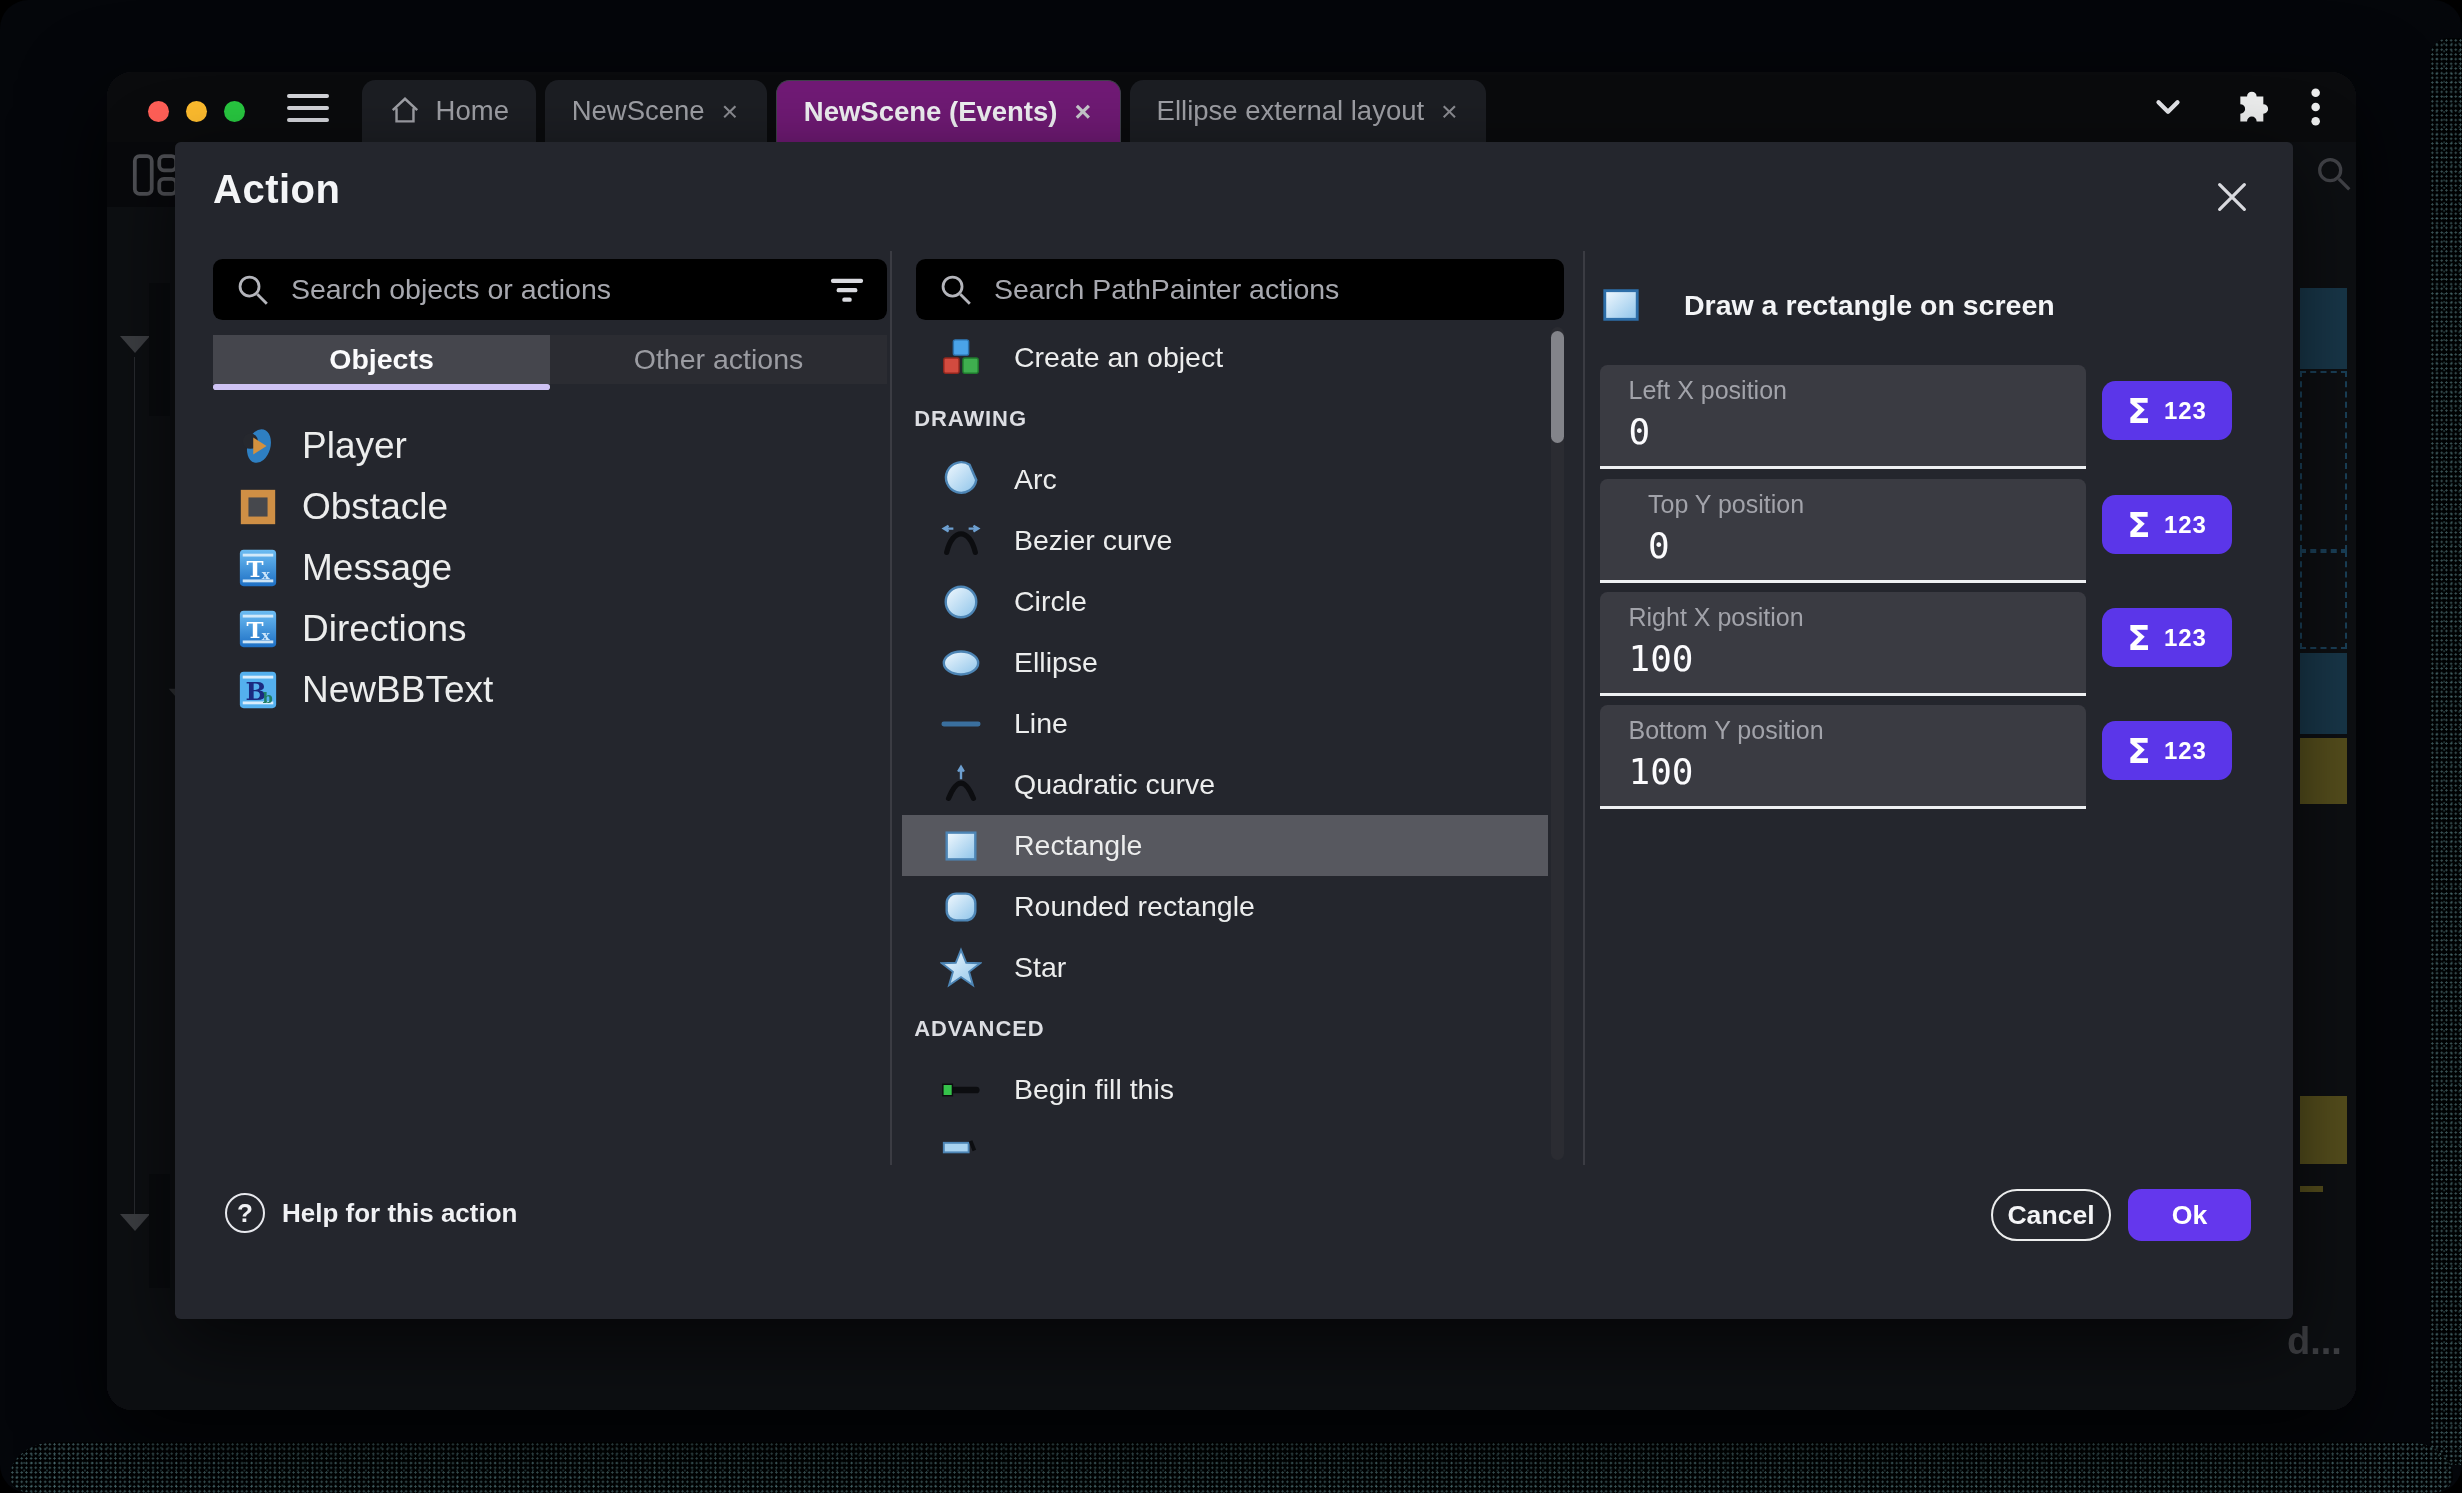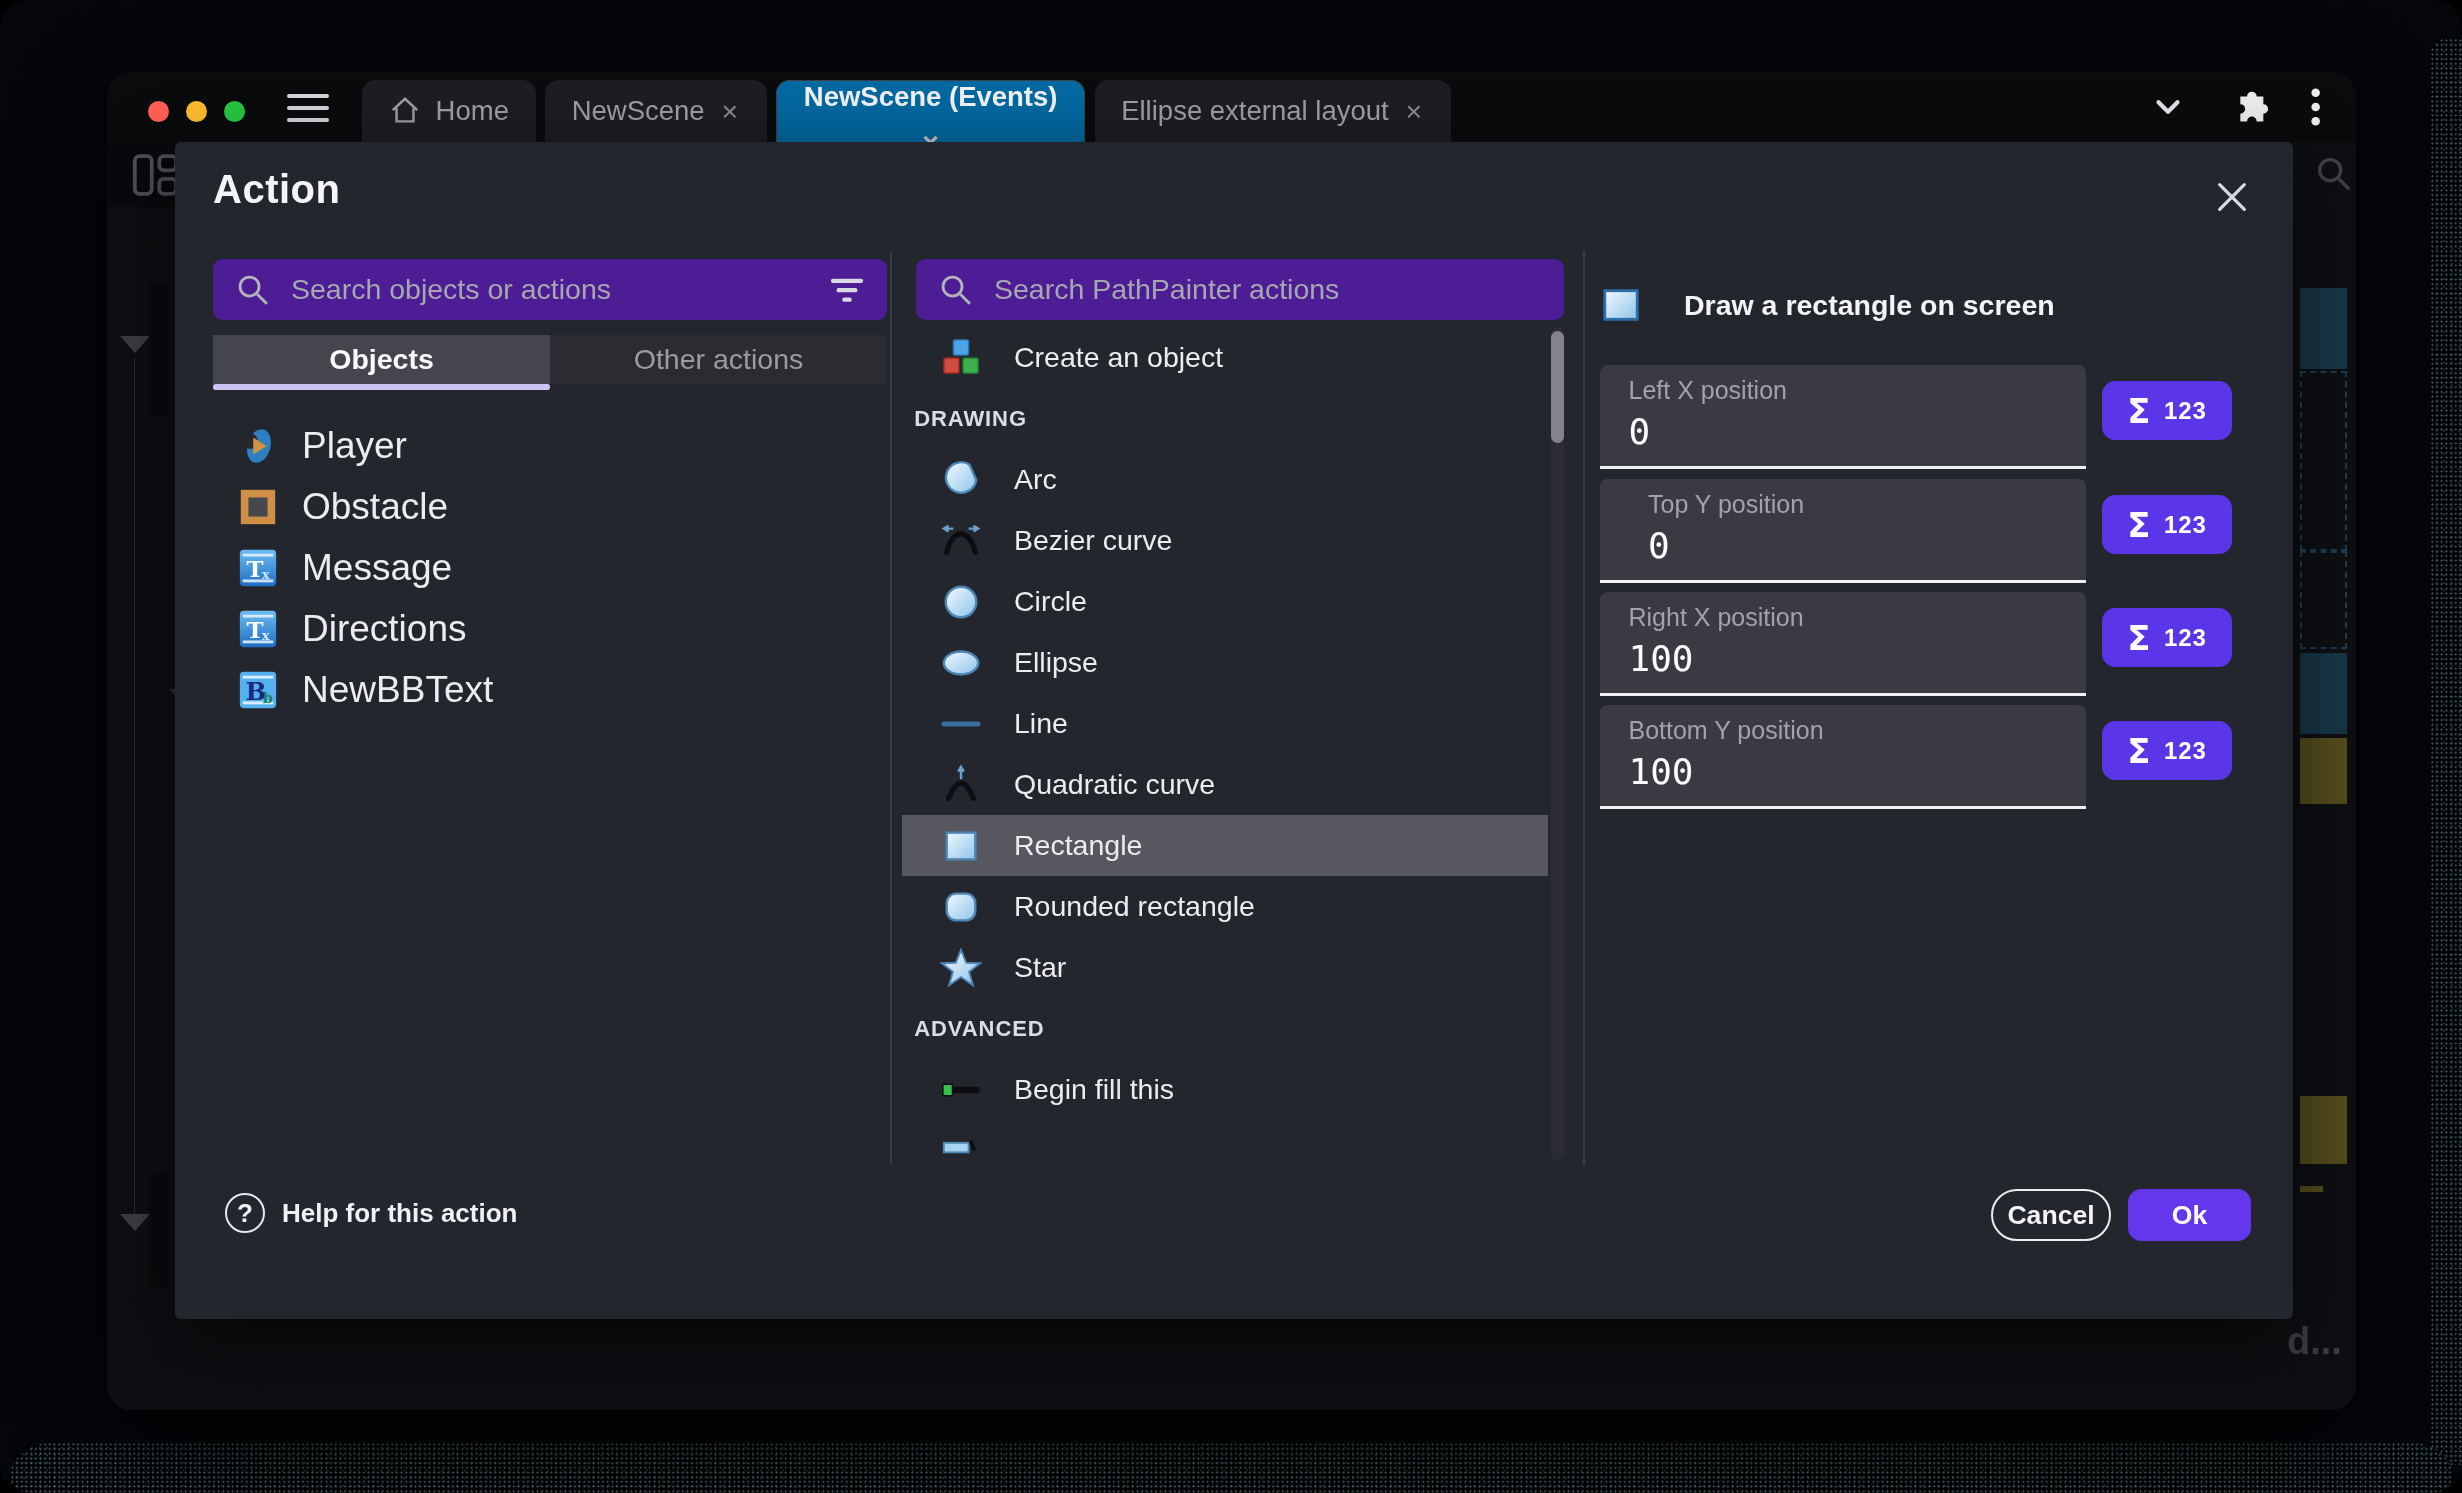--- a/index.html
+++ b/index.html
@@ -22,21 +22,21 @@
   .titlebar { position:absolute; left:0; top:0; right:0; height:70px; background:#0a0b0d; }
   .traffic { position:absolute; top:29.4px; width:21px; height:21px; border-radius:50%; }
   .t-red { left:41px; background:#ff5f57; }
   .t-yellow { left:79px; background:#febc2e; }
   .t-green { left:117px; background:#28c840; }
   .hamburger { position:absolute; left:180px; top:22px; width:42px; height:28.5px; display:flex; flex-direction:column; justify-content:space-between; cursor:pointer; }
   .hamburger i { display:block; height:4.3px; background:#d4d5da; border-radius:1.9px; }
 
   .tabs { position:absolute; left:255px; top:7.6px; height:63px; display:flex; }
   .tab { height:63px; display:flex; align-items:center; gap:15px; padding:0 26.6px; background:#1c1e23; border-radius:13.3px 13.3px 0 0; margin-right:9.5px; color:#9fa0a6; font-size:27.5px; }
-  .tab.active { background:#0369a1; border:1.4px solid #3f414a; border-bottom:none; color:#f1f2f4; font-weight:bold;flex-direction:column; }
+  .tab.active { background:#701a75; border:1.4px solid #3f414a; border-bottom:none; color:#f1f2f4; font-weight:bold; }
   .tab .x { font-size:28.5px; color:#8b8c92; padding:0 1.9px; cursor:pointer; line-height:1; }
   .tab.active .x { color:#c9cace; }
 
   .tb-right { position:absolute; top:0; height:70px; display:flex; align-items:center; gap:38px; left:2042px; }
 
   
   .content { position:absolute; left:0; top:70px; right:0; bottom:0; background:#17181d; }
   .tool-block { position:absolute; left:0; top:0; width:76px; height:65px; background:#0d0e11; }
   .grid-ico { position:absolute; left:25px; top:11.4px; }
   .tree-tri { width:0; height:0; border-left:15px solid transparent; border-right:15px solid transparent; border-top:17px solid #6c6d73; position:absolute; }
@@ -48,21 +48,21 @@
 
   .overlay { position:absolute; left:0; top:70px; right:0; bottom:0; background:rgba(3,4,6,.45); }
 
   
   .dialog { position:absolute; left:68px; top:70px; width:2118px; height:1177px; background:#24262d; border-radius:5.7px; box-shadow:0 23px 76px rgba(0,0,0,.6); overflow:hidden; }
   .dlg-title { position:absolute; left:38px; top:25px; font-size:40px; font-weight:bold; color:#f4f5f7; letter-spacing:0.5px; }
   .dlg-close { position:absolute; right:42px; top:36px; width:38px; height:38px; cursor:pointer; }
 
   .divider { position:absolute; top:109px; height:914px; width:1.9px; background:#3b3c43; }
 
-  .searchbox { position:absolute; height:61px; background:#4c1d95; border-radius:9.5px; display:flex; align-items:center; padding:0 21px; gap:19px; }
+  .searchbox { position:absolute; height:61px; background:#000000; border-radius:9.5px; display:flex; align-items:center; padding:0 21px; gap:19px; }
   .searchbox input { flex:1; background:transparent; border:none; outline:none; color:#e8e9ec; font-size:28.5px; font-family:"Liberation Sans",sans-serif; }
   .searchbox input::placeholder { color:#a7a8af; opacity:1; }
 
   .seg-tabs { position:absolute; left:38px; top:193px; width:674px; height:49px; display:flex; }
   .seg { flex:1; display:flex; align-items:center; justify-content:center; font-size:28.5px; cursor:pointer; position:relative; }
   .seg.on { background:#45464d; color:#fbfbfd; font-weight:bold; }
   .seg.off { background:#2b2c32; color:#9b9ca2; }
   .seg.on::after { content:""; position:absolute; left:0; right:0; bottom:-5.7px; height:5.7px; background:#cfc3f4; border-radius:2.8px; }
 
   .obj-list { position:absolute; left:38px; top:273px; width:674px; }

